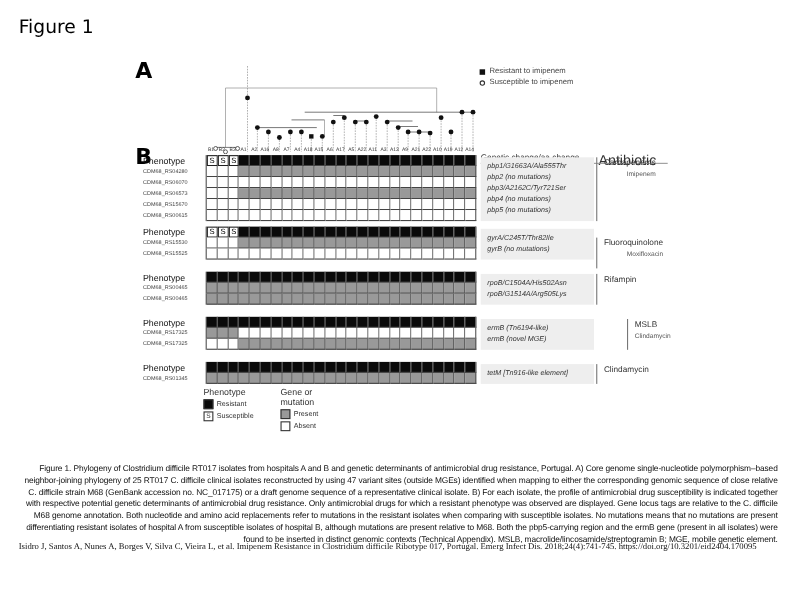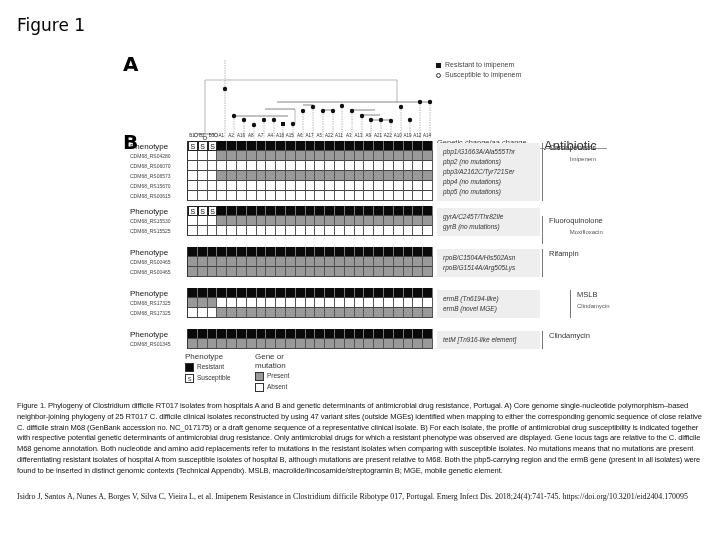--- a/index.html
+++ b/index.html
@@ -27,21 +27,21 @@
   .gene-box span{display:block;white-space:nowrap;}
   .anti-box{position:absolute;left:542px;border-left:1px solid #777;padding-left:6px;font-size:7.5px;color:#333;}
   .anti-box .drug{font-size:6px;color:#555;margin-top:4px;}
   .hdr-gene{position:absolute;left:437px;top:138px;font-size:7.5px;color:#333;}
   .hdr-anti{position:absolute;left:544px;top:138px;font-size:13px;color:#333;}
   .hdr-line{position:absolute;left:437px;top:148px;width:170px;height:1px;background:#999;}
   .legend-b{position:absolute;left:185px;top:352px;font-size:8px;color:#333;}
   .legend-b .col{position:absolute;top:0;}
   .legend-b .swatch{width:9px;height:9px;display:inline-block;border:1px solid #333;box-sizing:border-box;vertical-align:middle;margin-right:3px;font-size:6px;text-align:center;line-height:8px;}
   .legend-b .item{font-size:6.5px;margin-top:2px;white-space:nowrap;}
-  .caption{position:absolute;left:17px;top:401px;width:690px;font-size:7.6px;line-height:10.8px;color:#111;font-family:"Liberation Sans Narrow","Liberation Sans",sans-serif;letter-spacing:-0.1px;}
+  .caption{position:absolute;left:17px;top:421px;width:690px;font-size:7.6px;line-height:10.8px;color:#111;font-family:"Liberation Sans Narrow","Liberation Sans",sans-serif;letter-spacing:-0.1px;text-align:right;}
   .citation{position:absolute;left:17px;top:491px;width:690px;font-size:7.9px;line-height:11px;color:#111;font-family:Liberation Serif, serif;}
 </style>
 </head>
 <body>
 
 <div class="fig-title">Figure 1</div>
 <div class="panel-label" style="left:123px;top:52px;">A</div>
 <div class="panel-label" style="left:123px;top:130px;">B</div>
 
 <svg id="tree" viewBox="0 0 260 82">

